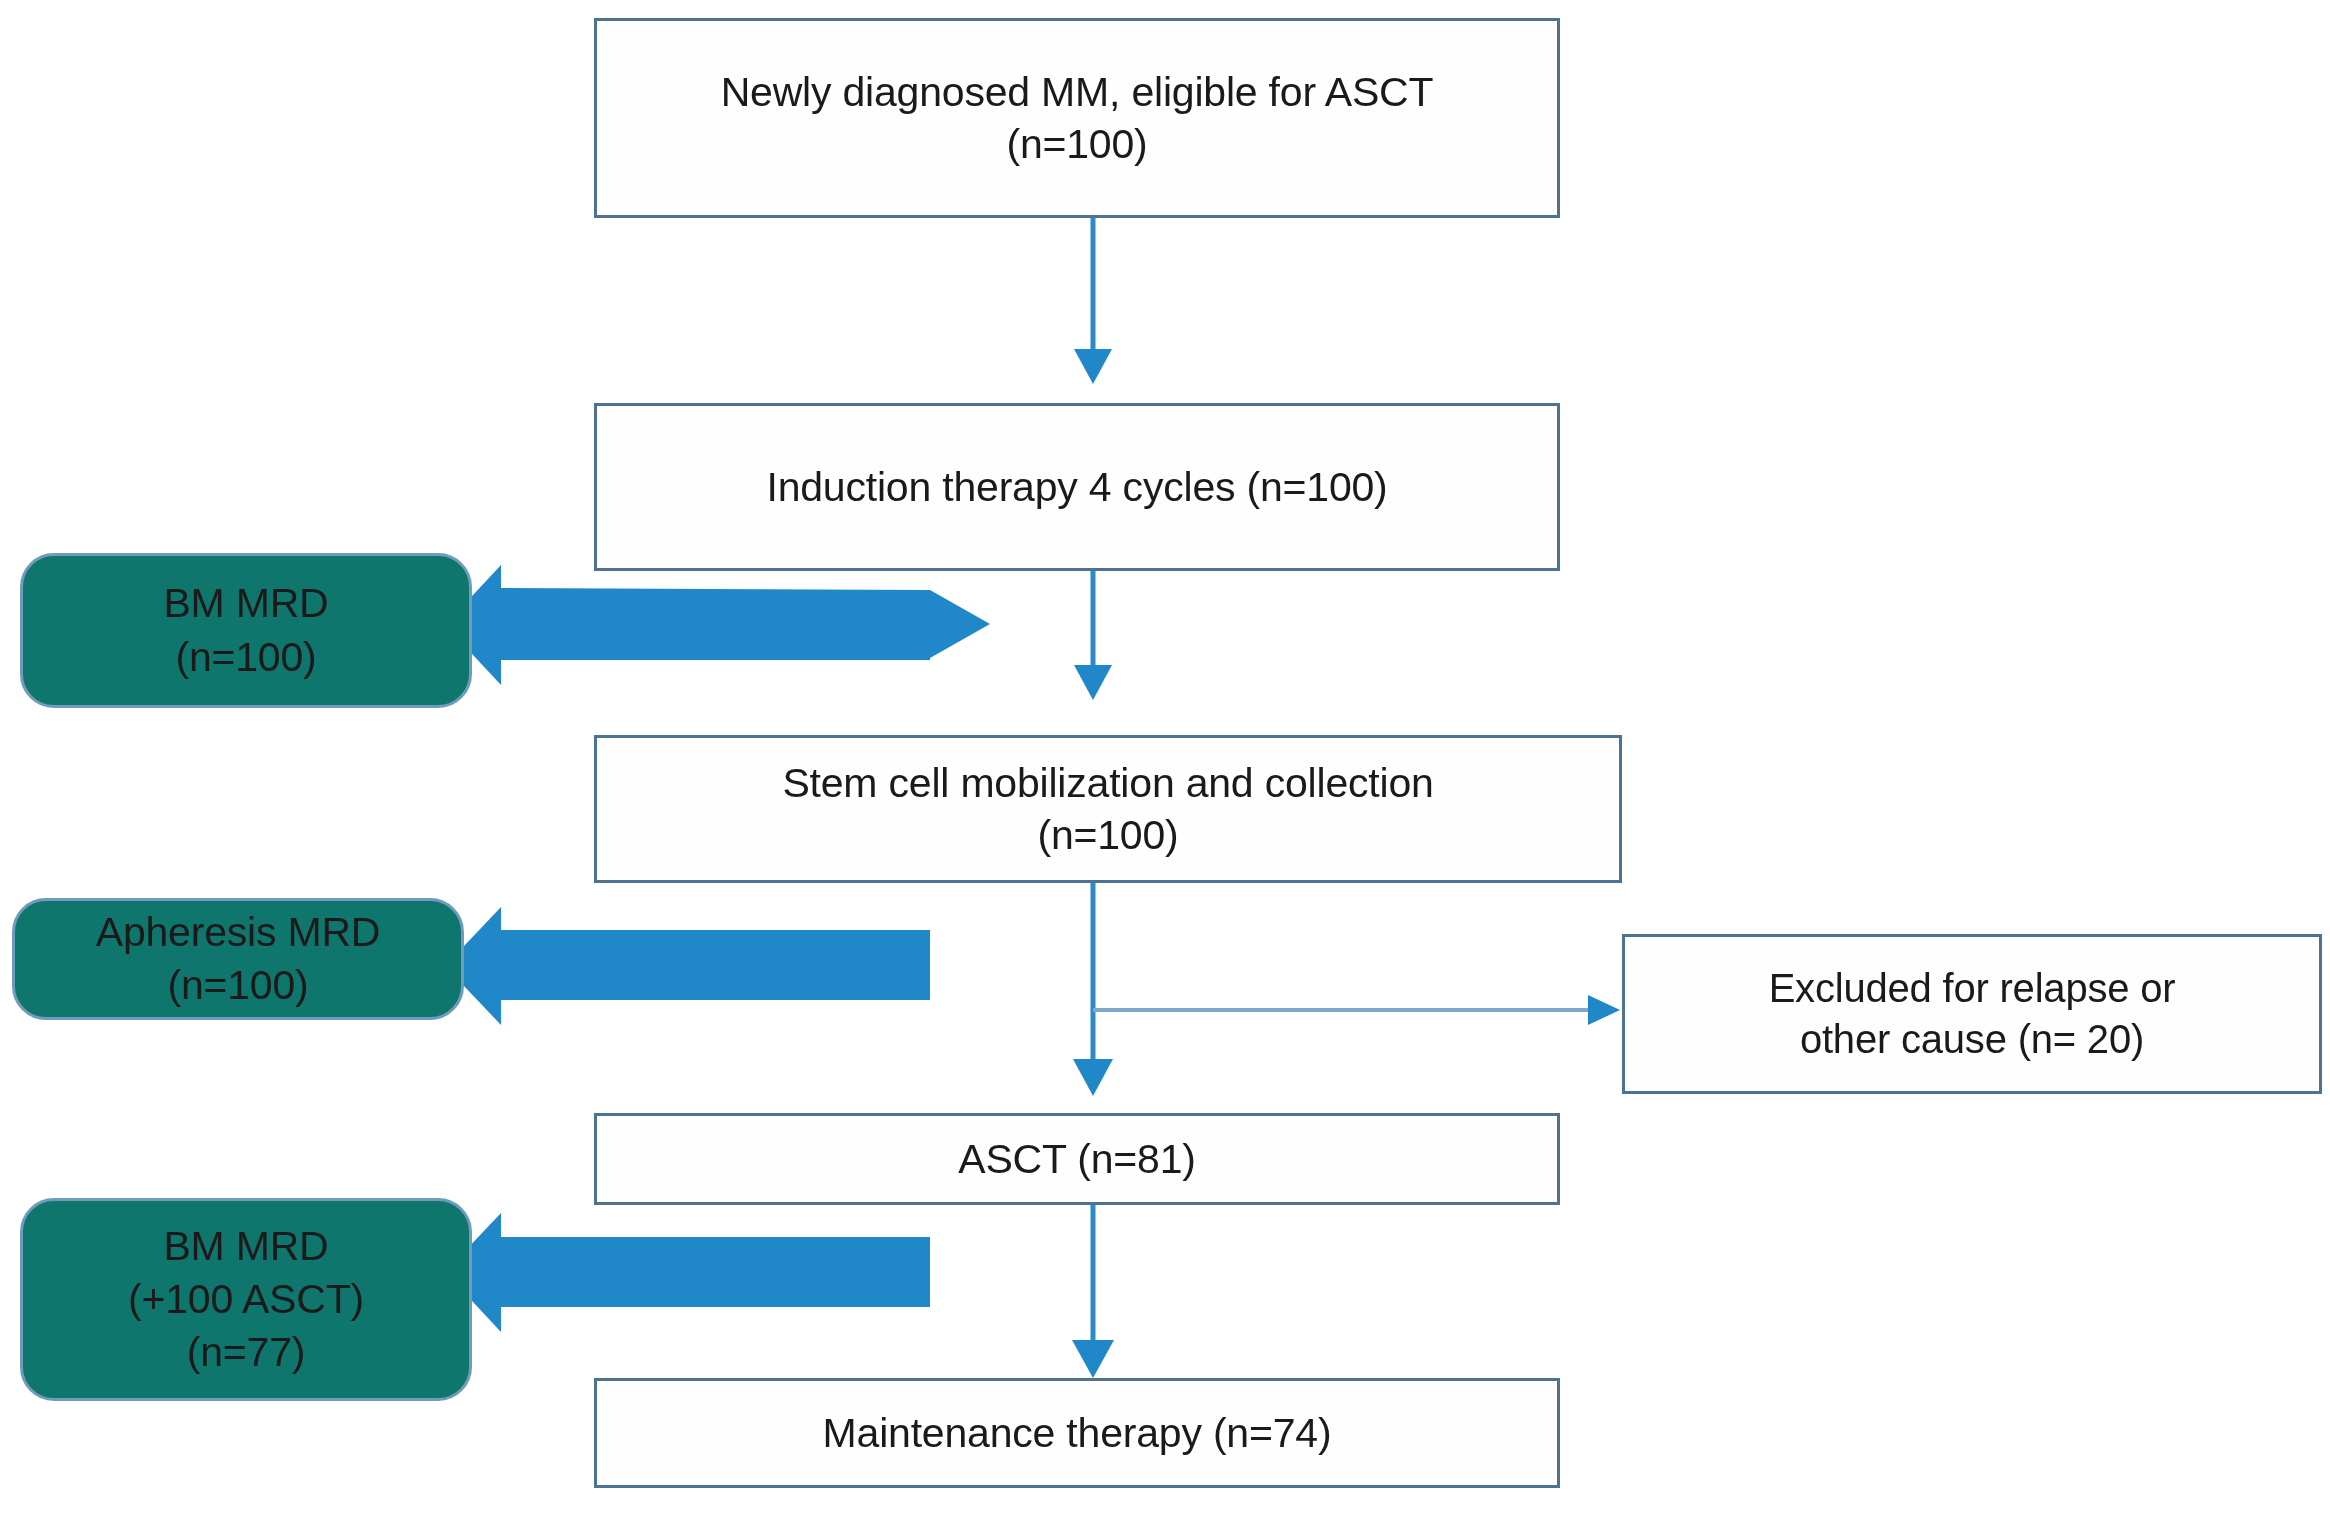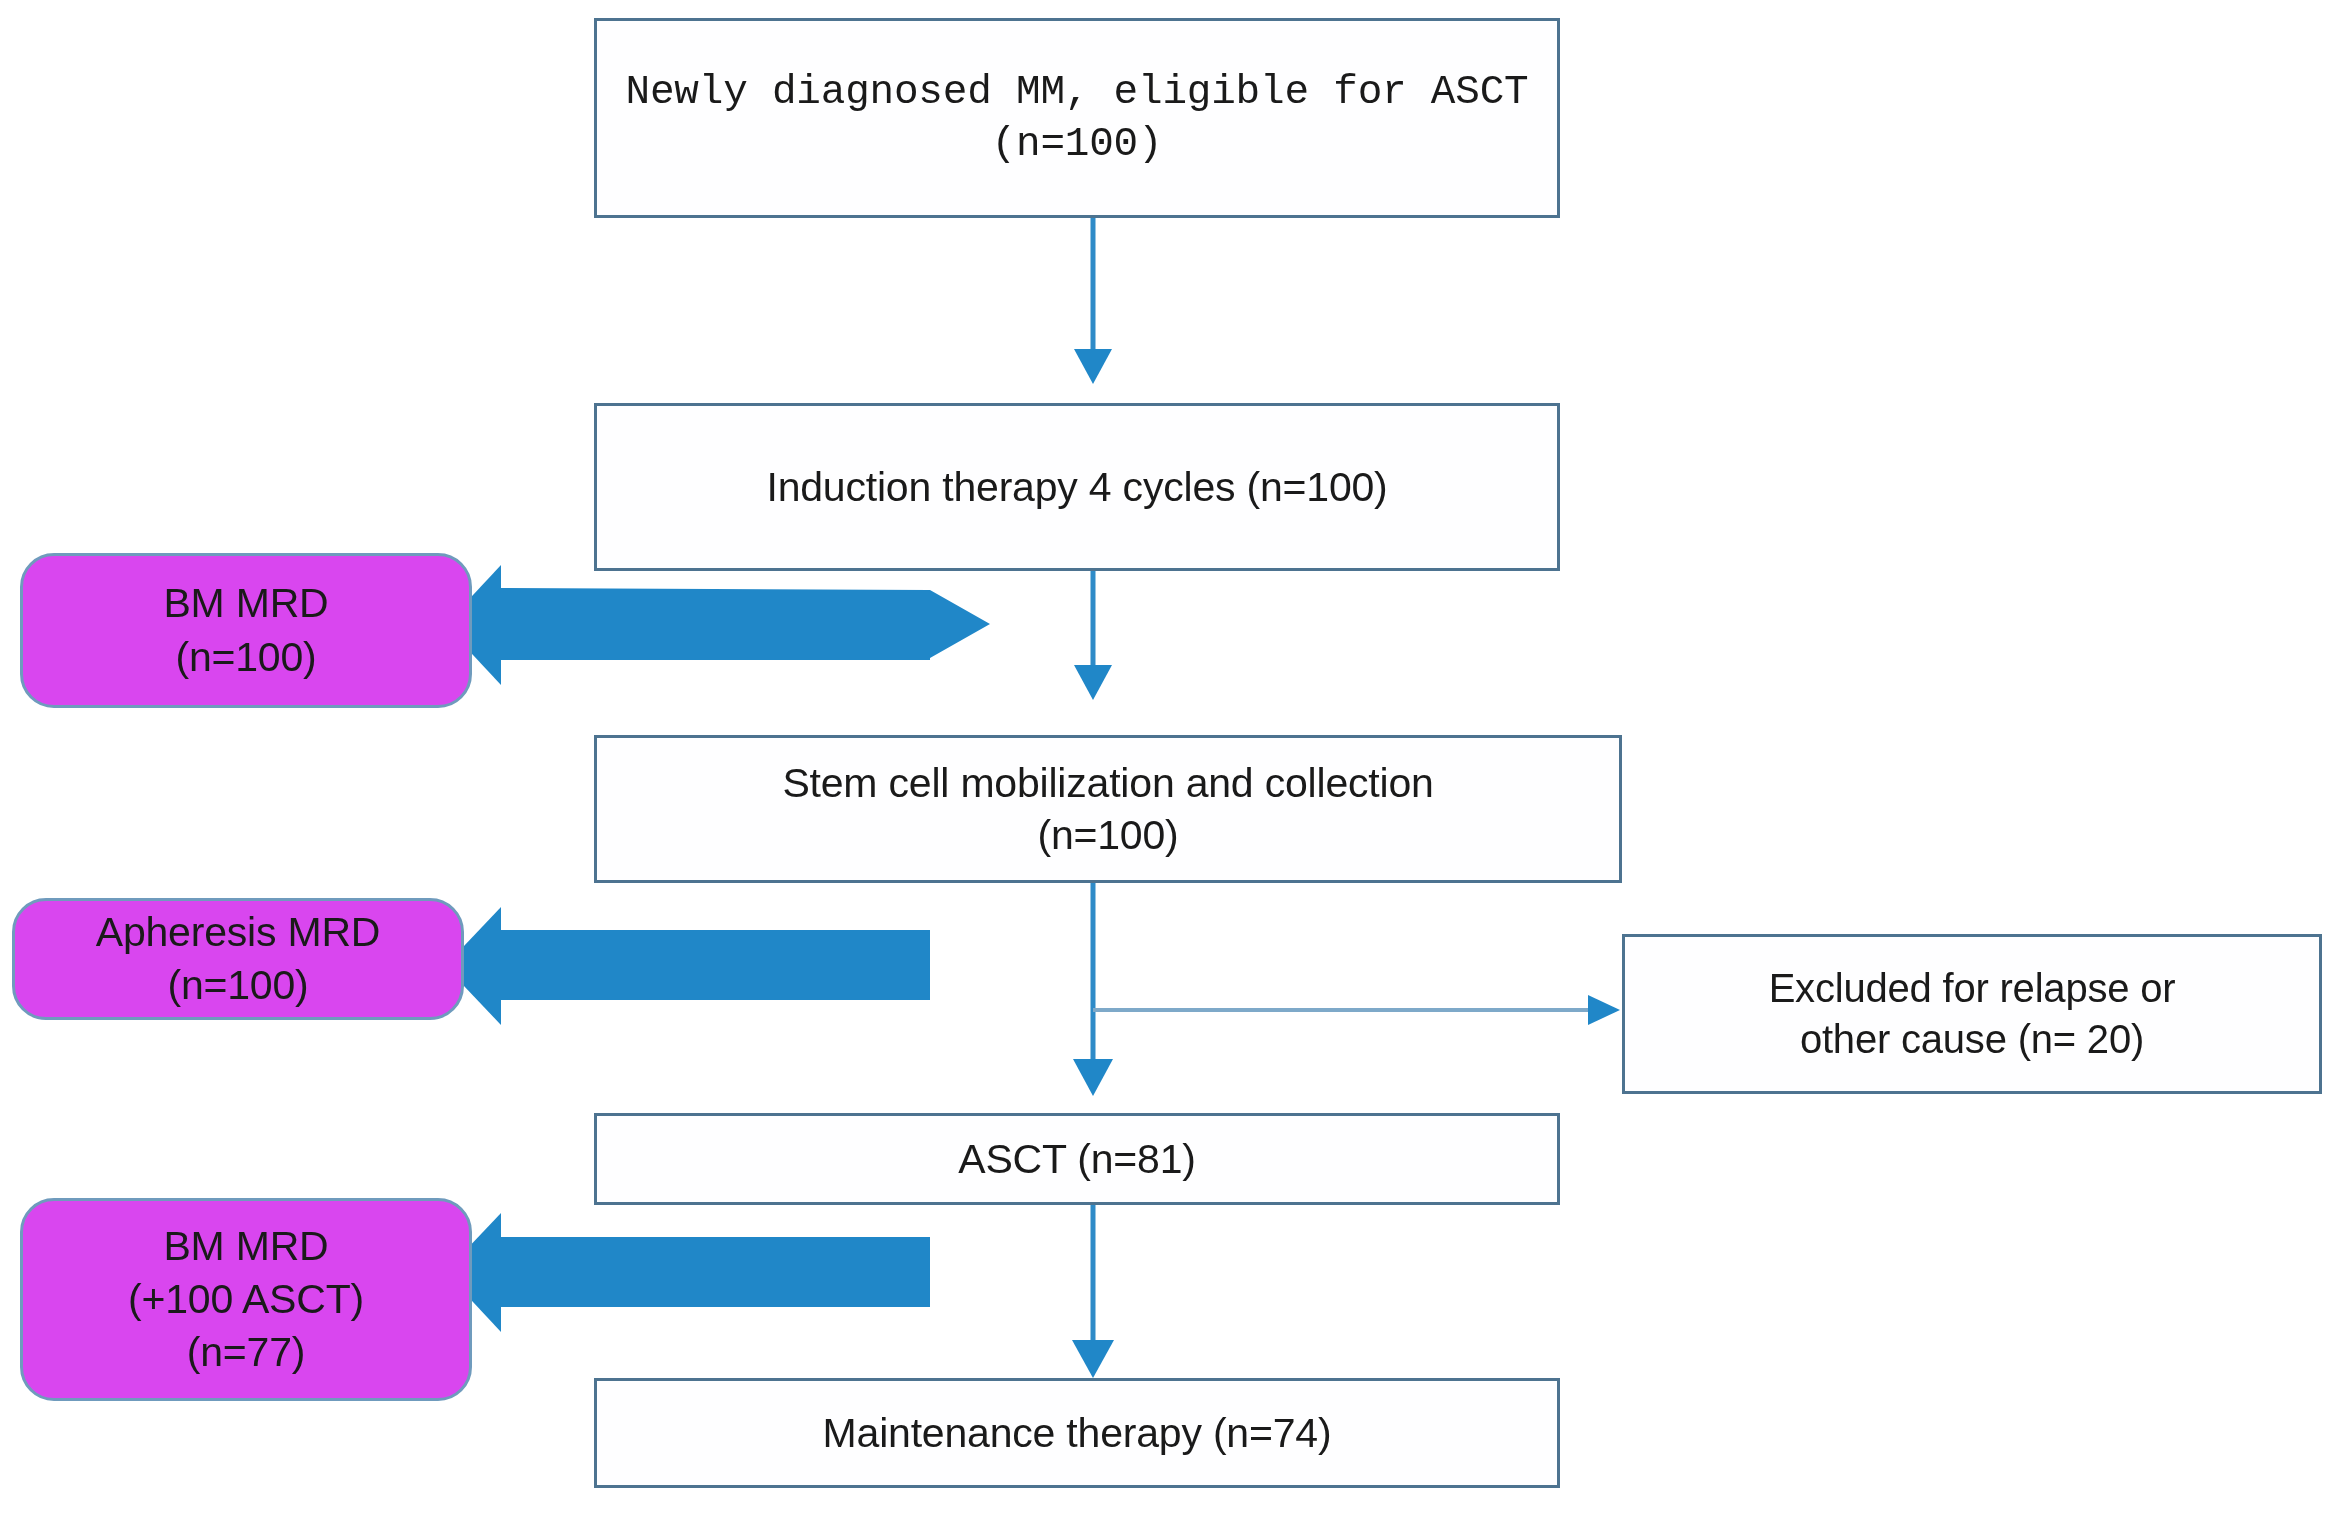--- a/index.html
+++ b/index.html
@@ -34,21 +34,21 @@
     font-size: 41px;
     line-height: 1.28;
     font-family: "Liberation Sans", sans-serif;
     letter-spacing: -0.2px;
   }
 
   
   .mrd-box {
     position: absolute;
     box-sizing: border-box;
-    background: #d946ef;
+    background: #0f766e;
     border: 3px solid #6f9bbd;
     border-radius: 34px;
     display: flex;
     flex-direction: column;
     align-items: center;
     justify-content: center;
     text-align: center;
     color: #1a1a1a;
     font-size: 41px;
     line-height: 1.3;
@@ -112,21 +112,21 @@
       <polygon points="501,930 501,1000 930,1000 930,930" fill="#2087c8"></polygon>
       <polygon points="501,907 501,1025 445,966" fill="#2087c8"></polygon>
     </g>
 
     <g>
       <polygon points="501,1237 501,1307 930,1307 930,1237" fill="#2087c8"></polygon>
       <polygon points="501,1213 501,1332 445,1272" fill="#2087c8"></polygon>
     </g>
   </svg>
 
-  <div class="proc-box" style="left:594px; top:18px; width:966px; height:200px;font-family:Liberation Mono, monospace;">
+  <div class="proc-box" style="left:594px; top:18px; width:966px; height:200px;">
     <span class="line">Newly diagnosed MM, eligible for ASCT</span>
     <span class="line">(n=100)</span>
   </div>
 
   <div class="proc-box" style="left:594px; top:403px; width:966px; height:168px;align-items:center;">
     <span class="line">Induction therapy 4 cycles (n=100)</span>
   </div>
 
   <div class="proc-box" style="left:594px; top:735px; width:1028px; height:148px;">
     <span class="line">Stem cell mobilization and collection</span>

